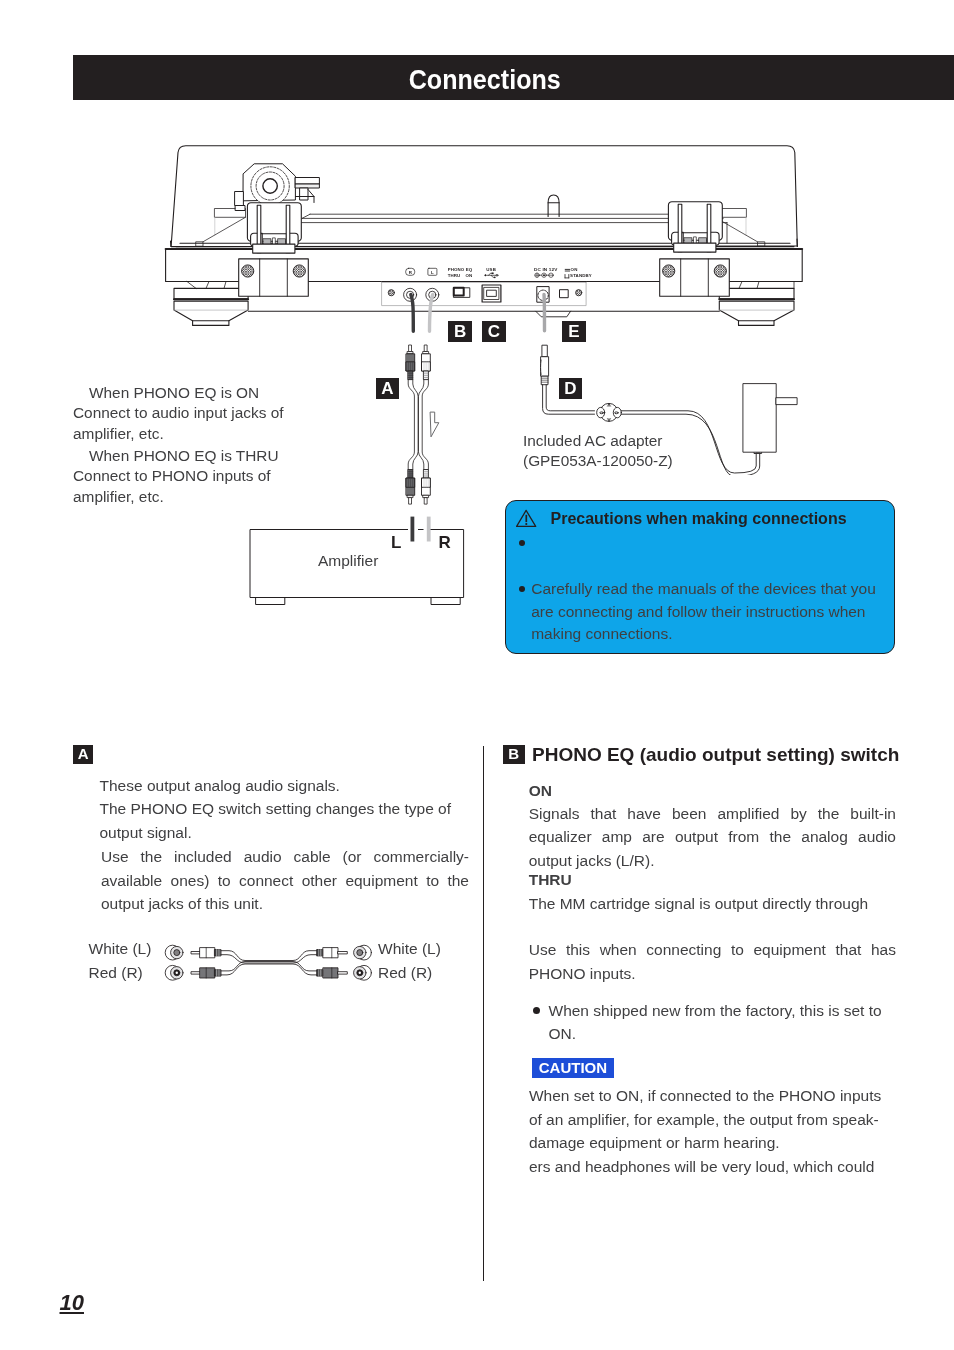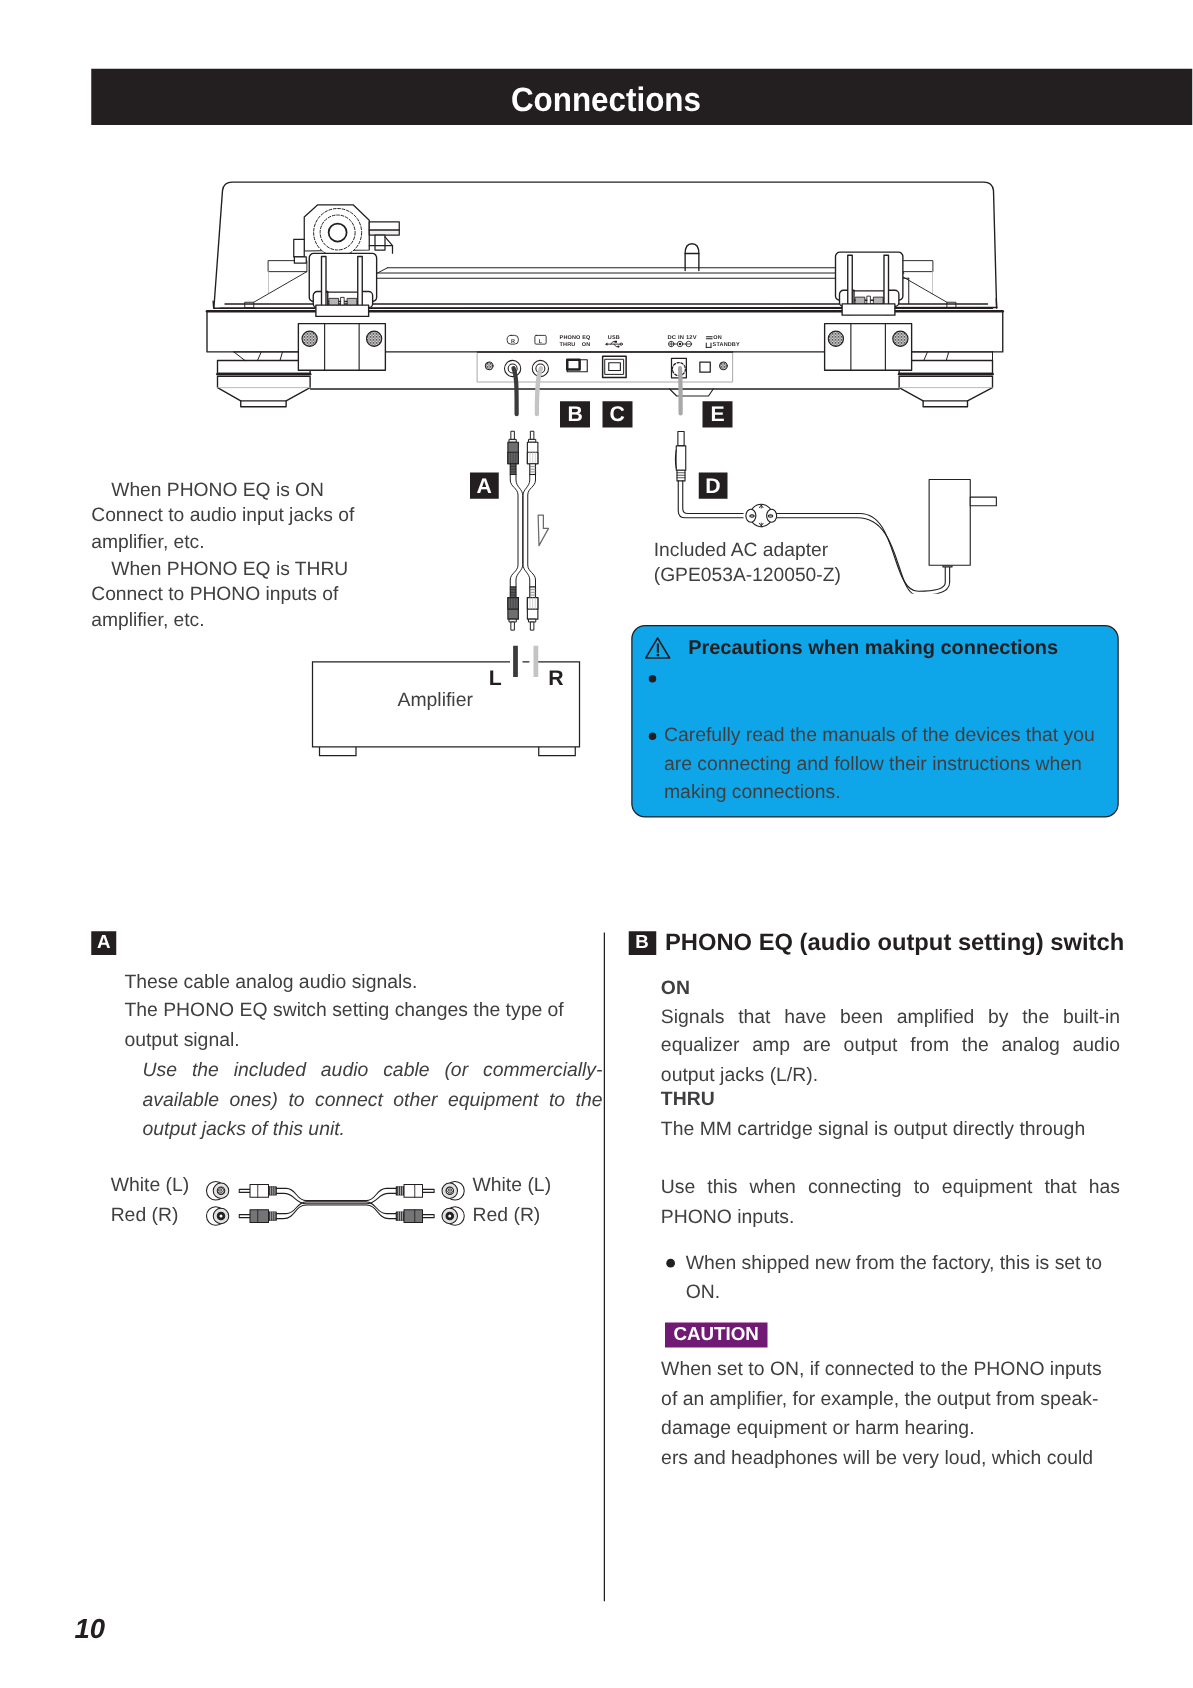--- a/index.html
+++ b/index.html
@@ -34,23 +34,23 @@
   .sec-title{position:absolute;font-size:17px;font-weight:bold;color:#231f20;}
   .sec-para{position:absolute;font-size:15.5px;line-height:23.7px;color:#3f3f41;}
   .just{text-align:justify;text-justify:inter-word;}
 
   .amp-label{position:absolute;left:250px;top:552px;width:100px;text-align:left;
       font-size:15.5px;line-height:18px;color:#3f3f41;}
   .amp-lr{position:absolute;font-size:17px;line-height:17px;font-weight:bold;color:#231f20;}
   .rp-lbl{position:absolute;font-size:4.4px;font-weight:bold;color:#231f20;white-space:pre;
       letter-spacing:0.12px;line-height:5px;}
   .divider{position:absolute;background:#231f20;}
-  .pagenum{position:absolute;font-weight:bold;font-style:italic;font-size:22px;line-height:22px;color:#231f20;}
-
-  .caution-box{position:absolute;background:#701a75;color:#fff;font-weight:bold;font-size:15px;
+  .pagenum{position:absolute;font-weight:bold;font-style:italic;font-size:22px;line-height:22px;color:#231f20;text-decoration:underline;}
+
+  .caution-box{position:absolute;background:#1d4ed8;color:#fff;font-weight:bold;font-size:15px;
       text-align:center;}
   .bullet-dot{position:absolute;border-radius:50%;background:#231f20;}
   svg{display:block;}
   .svg-abs{position:absolute;}
 </style>
 </head>
 <body>
 
 <div class="page">
 
@@ -411,23 +411,23 @@
       <path d="M10.3,5.8 L10.3,13.1" stroke="#231f20" stroke-width="1.7" stroke-linecap="butt"></path>
       <circle cx="10.3" cy="15.0" r="1.1" fill="#231f20"></circle>
     </svg>
     <div class="prec-title" style="left:45px;top:9px;">Precautions when making connections</div>
     <div class="bullet-dot" style="left:13.2px;top:39.4px;width:6.4px;height:6.4px;"></div>
     <div class="bullet-dot" style="left:13.2px;top:85.6px;width:6.4px;height:6.4px;"></div>
     <div class="prec-item" style="left:25.7px;top:77.8px;width:362px;">Carefully read the manuals of the devices that you are connecting and follow their instructions when making connections.</div>
   </div>
 
   <div class="sec-badge" style="left:72.8px;top:745.2px;width:20.5px;height:18.7px;line-height:18.7px;font-size:15px;">A</div>
-  <div class="sec-para" style="left:99.5px;top:774.2px;width:369px;">These cable analog audio signals.</div>
+  <div class="sec-para" style="left:99.5px;top:774.2px;width:369px;">These output analog audio signals.</div>
   <div class="sec-para" style="left:99.5px;top:797.2px;width:369px;">The PHONO EQ switch setting changes the type of output signal.</div>
-  <div class="sec-para just" style="left:114px;top:844.8px;width:368px;font-style:italic;">Use the included audio cable (or commercially-available ones) to connect other equipment to the output jacks of this unit.</div>
+  <div class="sec-para just" style="left:101px;top:844.8px;width:368px;">Use the included audio cable (or commercially-available ones) to connect other equipment to the output jacks of this unit.</div>
 
   <div class="sec-para" style="left:88.5px;top:937px;">White (L)</div>
   <div class="sec-para" style="left:88.5px;top:961px;">Red (R)</div>
   <div class="sec-para" style="left:378px;top:937px;">White (L)</div>
   <div class="sec-para" style="left:378px;top:961px;">Red (R)</div>
 
   <svg class="svg-abs" style="left:163px;top:938px;" width="212" height="48" viewBox="0 0 212 48">
     <g stroke="#231f20" stroke-width="0.85" stroke-linejoin="round" stroke-linecap="round">
 
       <g fill="#fff">

